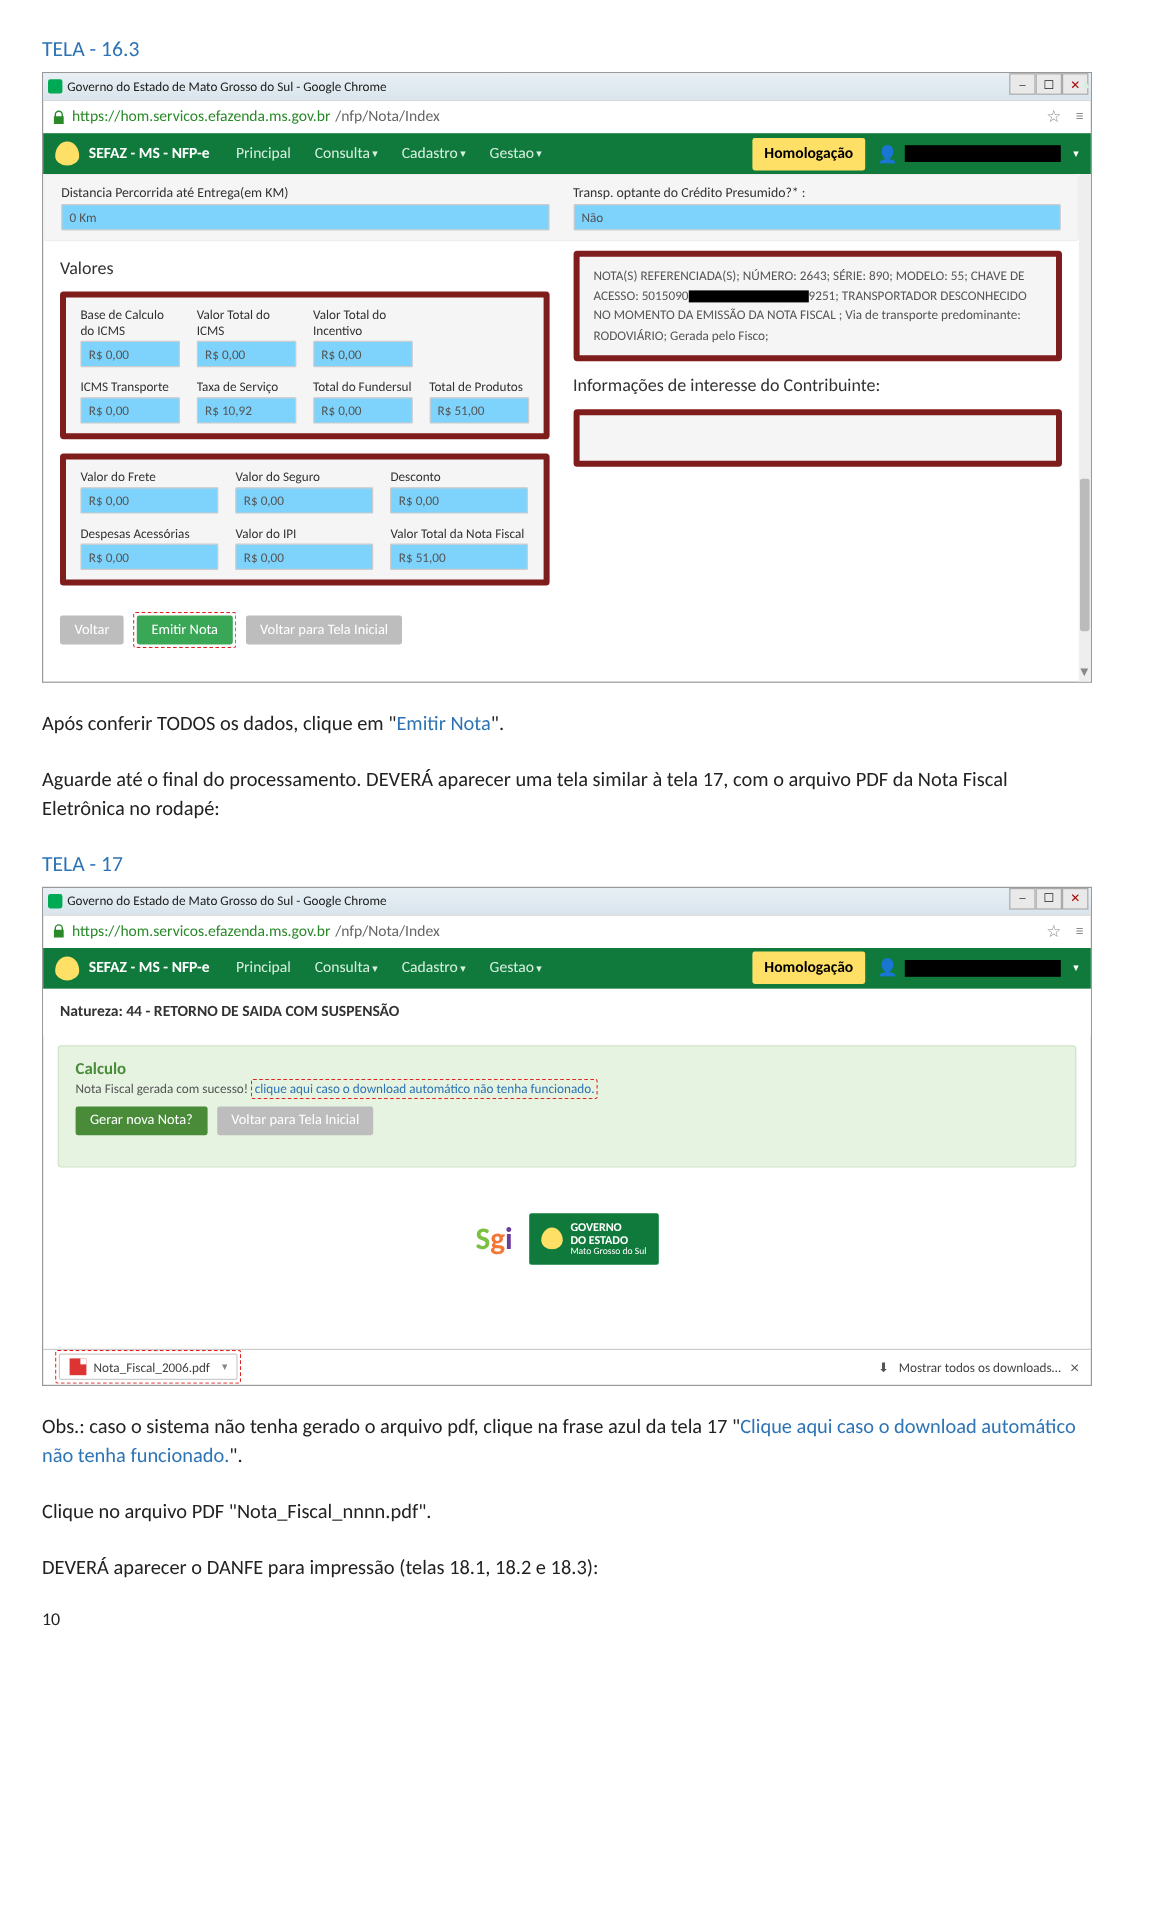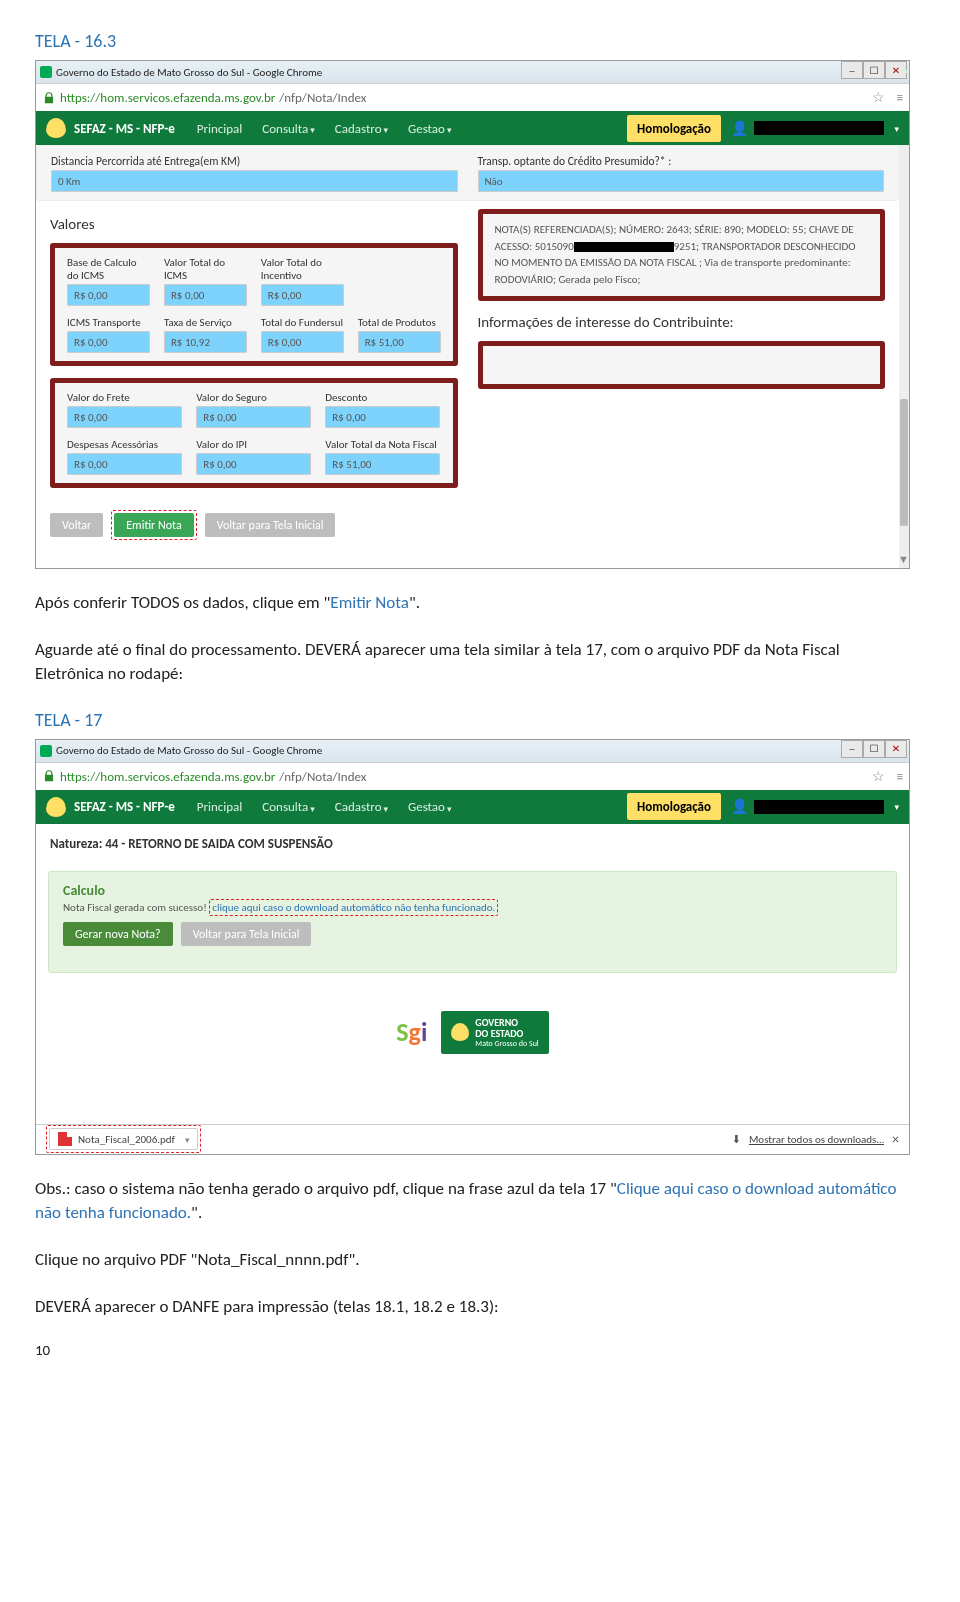--- a/index.html
+++ b/index.html
@@ -307,21 +307,21 @@
     <div class="dl-bar">
       <span class="highlight-red">
         <span class="dl-item">
           <span class="pdf-ico"></span>
           <span>Nota_Fiscal_2006.pdf</span>
           <span style="color:#888;font-size:9px;margin-left:4px;">▾</span>
         </span>
       </span>
       <div class="dl-right">
         <span class="arrowdn">⬇</span>
-        <span style="text-decoration:underline;text-align:right;">Mostrar todos os downloads…</span>
+        <span style="text-align:right;">Mostrar todos os downloads…</span>
         <span class="xclose">×</span>
       </div>
     </div>
   </div>
 
   <div class="body-text">
     <p><span>Obs.: caso o sistema não tenha gerado o arquivo pdf, clique na frase azul da tela 17 "</span><span class="linklike">Clique aqui caso o download automático não tenha funcionado.</span><span>".</span></p>
   </div>
   <div class="body-text">
     <p>Clique no arquivo PDF "Nota_Fiscal_nnnn.pdf".</p>

